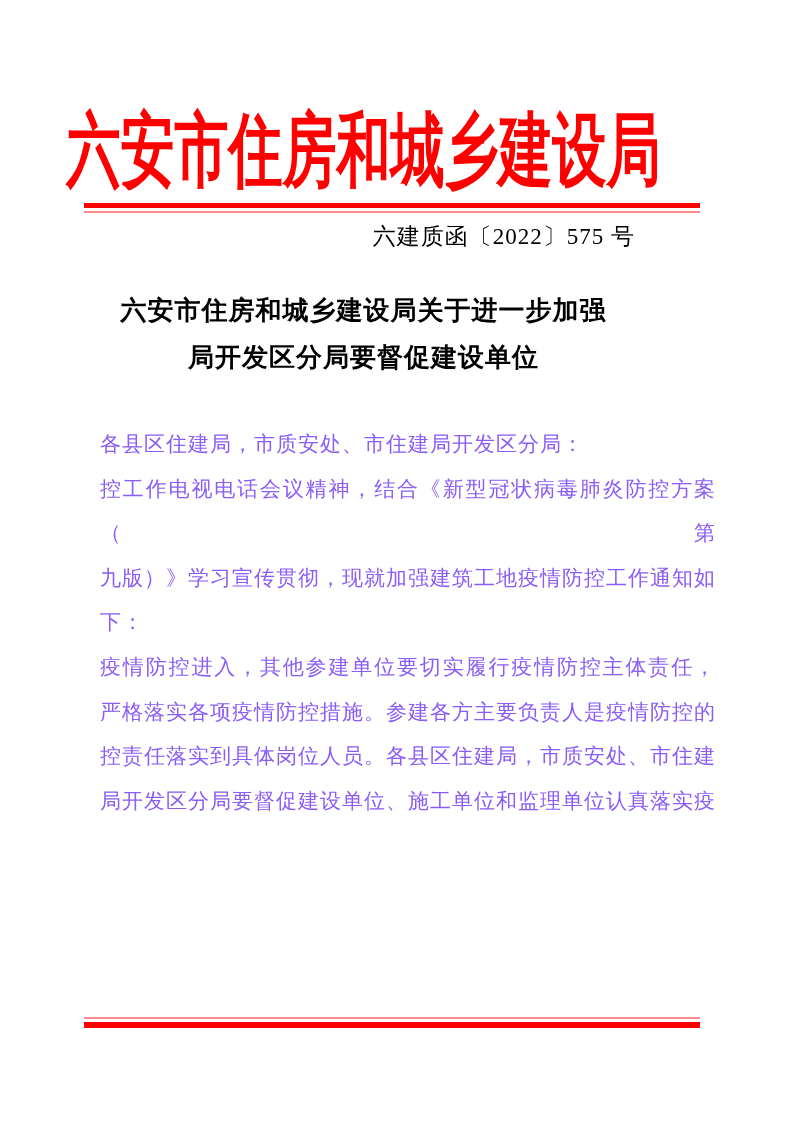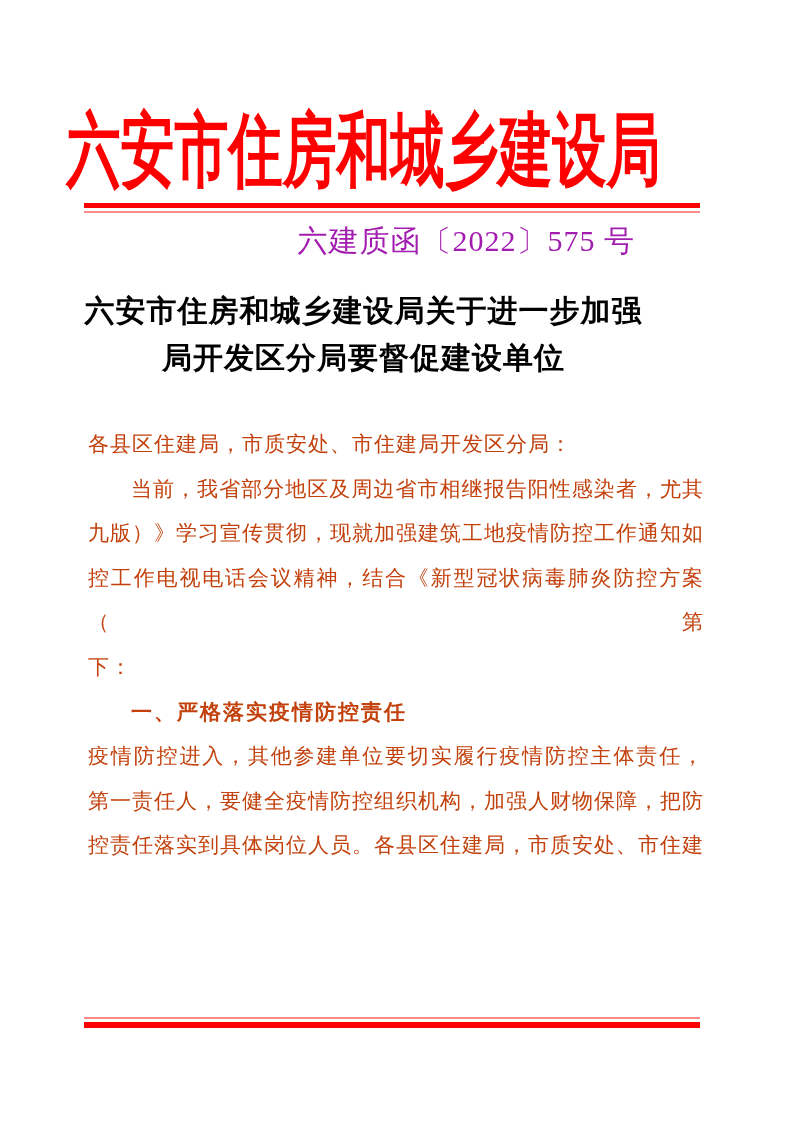--- a/index.html
+++ b/index.html
@@ -43,47 +43,47 @@
   .rule-head-thick { top: 203px; height: 5px; background: #fe0000; }
   .rule-head-thin  { top: 211px; height: 2px; background: #ff8a8a; }
   .rule-foot-thin  { top: 1017px; height: 2px; background: #ff8a8a; }
   .rule-foot-thick { top: 1022px; height: 6px; background: #fe0000; }
 
   
   .doc-number {
     position: absolute;
     top: 221px;
     right: 92px;
-    font-size: 30px;
-    color: #a21caf;
+    font-size: 23px;
+    color: #000000;
     letter-spacing: 1px;
     white-space: nowrap;
   }
 
   
   .doc-title {
     position: absolute;
     top: 287px;
     left: 0;
     right: 0;
     text-align: center;
-    font-size: 30px;
+    font-size: 26px;
     font-weight: 900;
     color: #000000;
     line-height: 47px;
     letter-spacing: 1px;
   }
 
   
   .doc-body {
     position: absolute;
     top: 422px;
-    left: 88px;
+    left: 100px;
     width: 616px;
-    color: #c2410c;
+    color: #8b5cf6;
   }
   .line {
     font-size: 21px;
     line-height: 44.6px;
     letter-spacing: 1px;
     white-space: normal;
   }
   .line.justify,
   .line.indent-justify {
     text-align: justify;
@@ -110,26 +110,25 @@
 
   <div class="doc-number">六建质函〔2022〕575 号</div>
 
   <div class="doc-title">
     <div>六安市住房和城乡建设局关于进一步加强</div>
     <div>局开发区分局要督促建设单位</div>
   </div>
 
   <div class="doc-body">
       <div class="line plain">各县区住建局，市质安处、市住建局开发区分局：</div>
-      <div class="line indent-justify">当前，我省部分地区及周边省市相继报告阳性感染者，尤其</div>
+      <div class="line justify">控工作电视电话会议精神，结合《新型冠状病毒肺炎防控方案（第</div>
       <div class="line justify">九版）》学习宣传贯彻，现就加强建筑工地疫情防控工作通知如</div>
-      <div class="line justify">控工作电视电话会议精神，结合《新型冠状病毒肺炎防控方案（第</div>
       <div class="line plain">下：</div>
-      <div class="line heading">一、严格落实疫情防控责任</div>
       <div class="line justify">疫情防控进入，其他参建单位要切实履行疫情防控主体责任，</div>
-      <div class="line justify">第一责任人，要健全疫情防控组织机构，加强人财物保障，把防</div>
+      <div class="line justify">严格落实各项疫情防控措施。参建各方主要负责人是疫情防控的</div>
       <div class="line justify">控责任落实到具体岗位人员。各县区住建局，市质安处、市住建</div>
+      <div class="line justify">局开发区分局要督促建设单位、施工单位和监理单位认真落实疫</div>
     </div>
 
   <div class="rule rule-foot-thin"></div>
   <div class="rule rule-foot-thick"></div>
 
 </div>
 
 </body></html>

